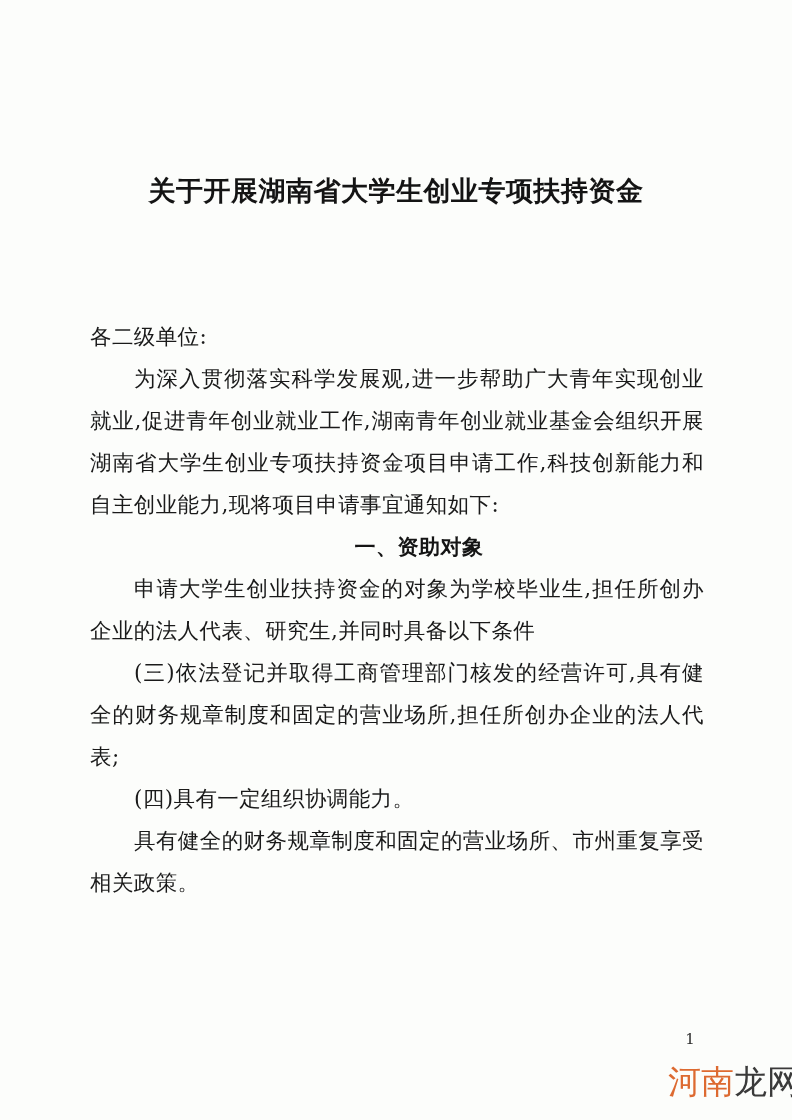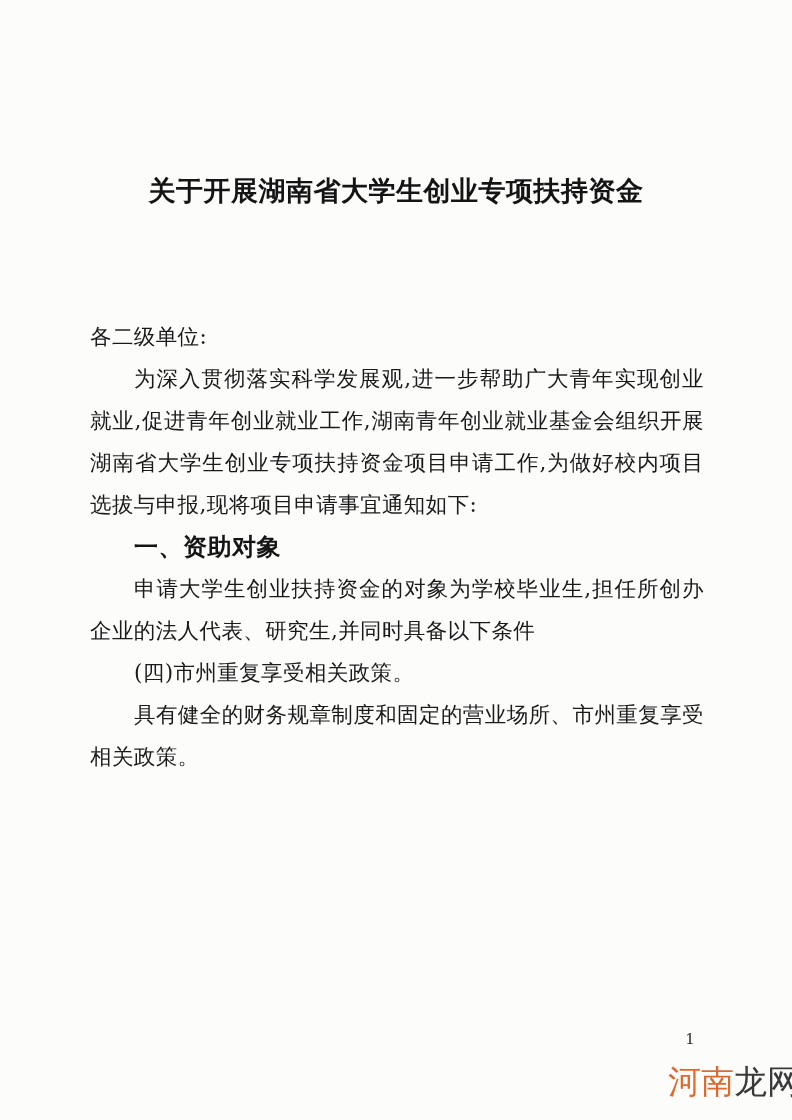--- a/index.html
+++ b/index.html
@@ -68,26 +68,27 @@
 
   
   .indent2 {
     text-indent: 44px;
   }
 
   
   .section-heading {
     font-family: "DejaVu Sans", "Liberation Sans", sans-serif;
     font-weight: bold;
-    font-size: 24px;
+    font-size: 21px;
     line-height: 42px;
     letter-spacing: 0.5px;
     text-indent: 44px;
     margin: 0;
     color: #141414;
+    text-align: center;
   }
 
   
   .enum-item {
     text-indent: 44px;
   }
 
   
   .page-number {
     position: absolute;
@@ -121,30 +122,31 @@
 <div class="page">
 
   <div class="doc-title">
     <span class="tline">关于开展湖南省大学生创业专项扶持资金</span>
   </div>
 
   <div class="body-block">
 
     <p class="para salutation">各二级单位:</p>
 
-    <p class="para indent2">为深入贯彻落实科学发展观,进一步帮助广大青年实现创业就业,促进青年创业就业工作,湖南青年创业就业基金会组织开展湖南省大学生创业专项扶持资金项目申请工作,为做好校内项目选拔与申报,现将项目申请事宜通知如下:</p>
+    <p class="para indent2">为深入贯彻落实科学发展观,进一步帮助广大青年实现创业就业,促进青年创业就业工作,湖南青年创业就业基金会组织开展湖南省大学生创业专项扶持资金项目申请工作,科技创新能力和自主创业能力,现将项目申请事宜通知如下:</p>
 
     <p class="section-heading">一、资助对象</p>
 
     <p class="para indent2">申请大学生创业扶持资金的对象为学校毕业生,担任所创办企业的法人代表、研究生,并同时具备以下条件</p>
 
 
 
+    <p class="para enum-item">(三)依法登记并取得工商管理部门核发的经营许可,具有健全的财务规章制度和固定的营业场所,担任所创办企业的法人代表;</p>
 
-    <p class="para enum-item">(四)市州重复享受相关政策。</p>
+    <p class="para enum-item">(四)具有一定组织协调能力。</p>
 
     <p class="para indent2">具有健全的财务规章制度和固定的营业场所、市州重复享受相关政策。</p>
 
   </div>
 
   <div class="page-number">1</div>
 
   <div class="watermark">
     <span class="wm-a" style="color: rgb(221, 106, 49);">河南</span><span class="wm-b" style="color: rgb(58, 58, 58);">龙网</span>
   </div>

